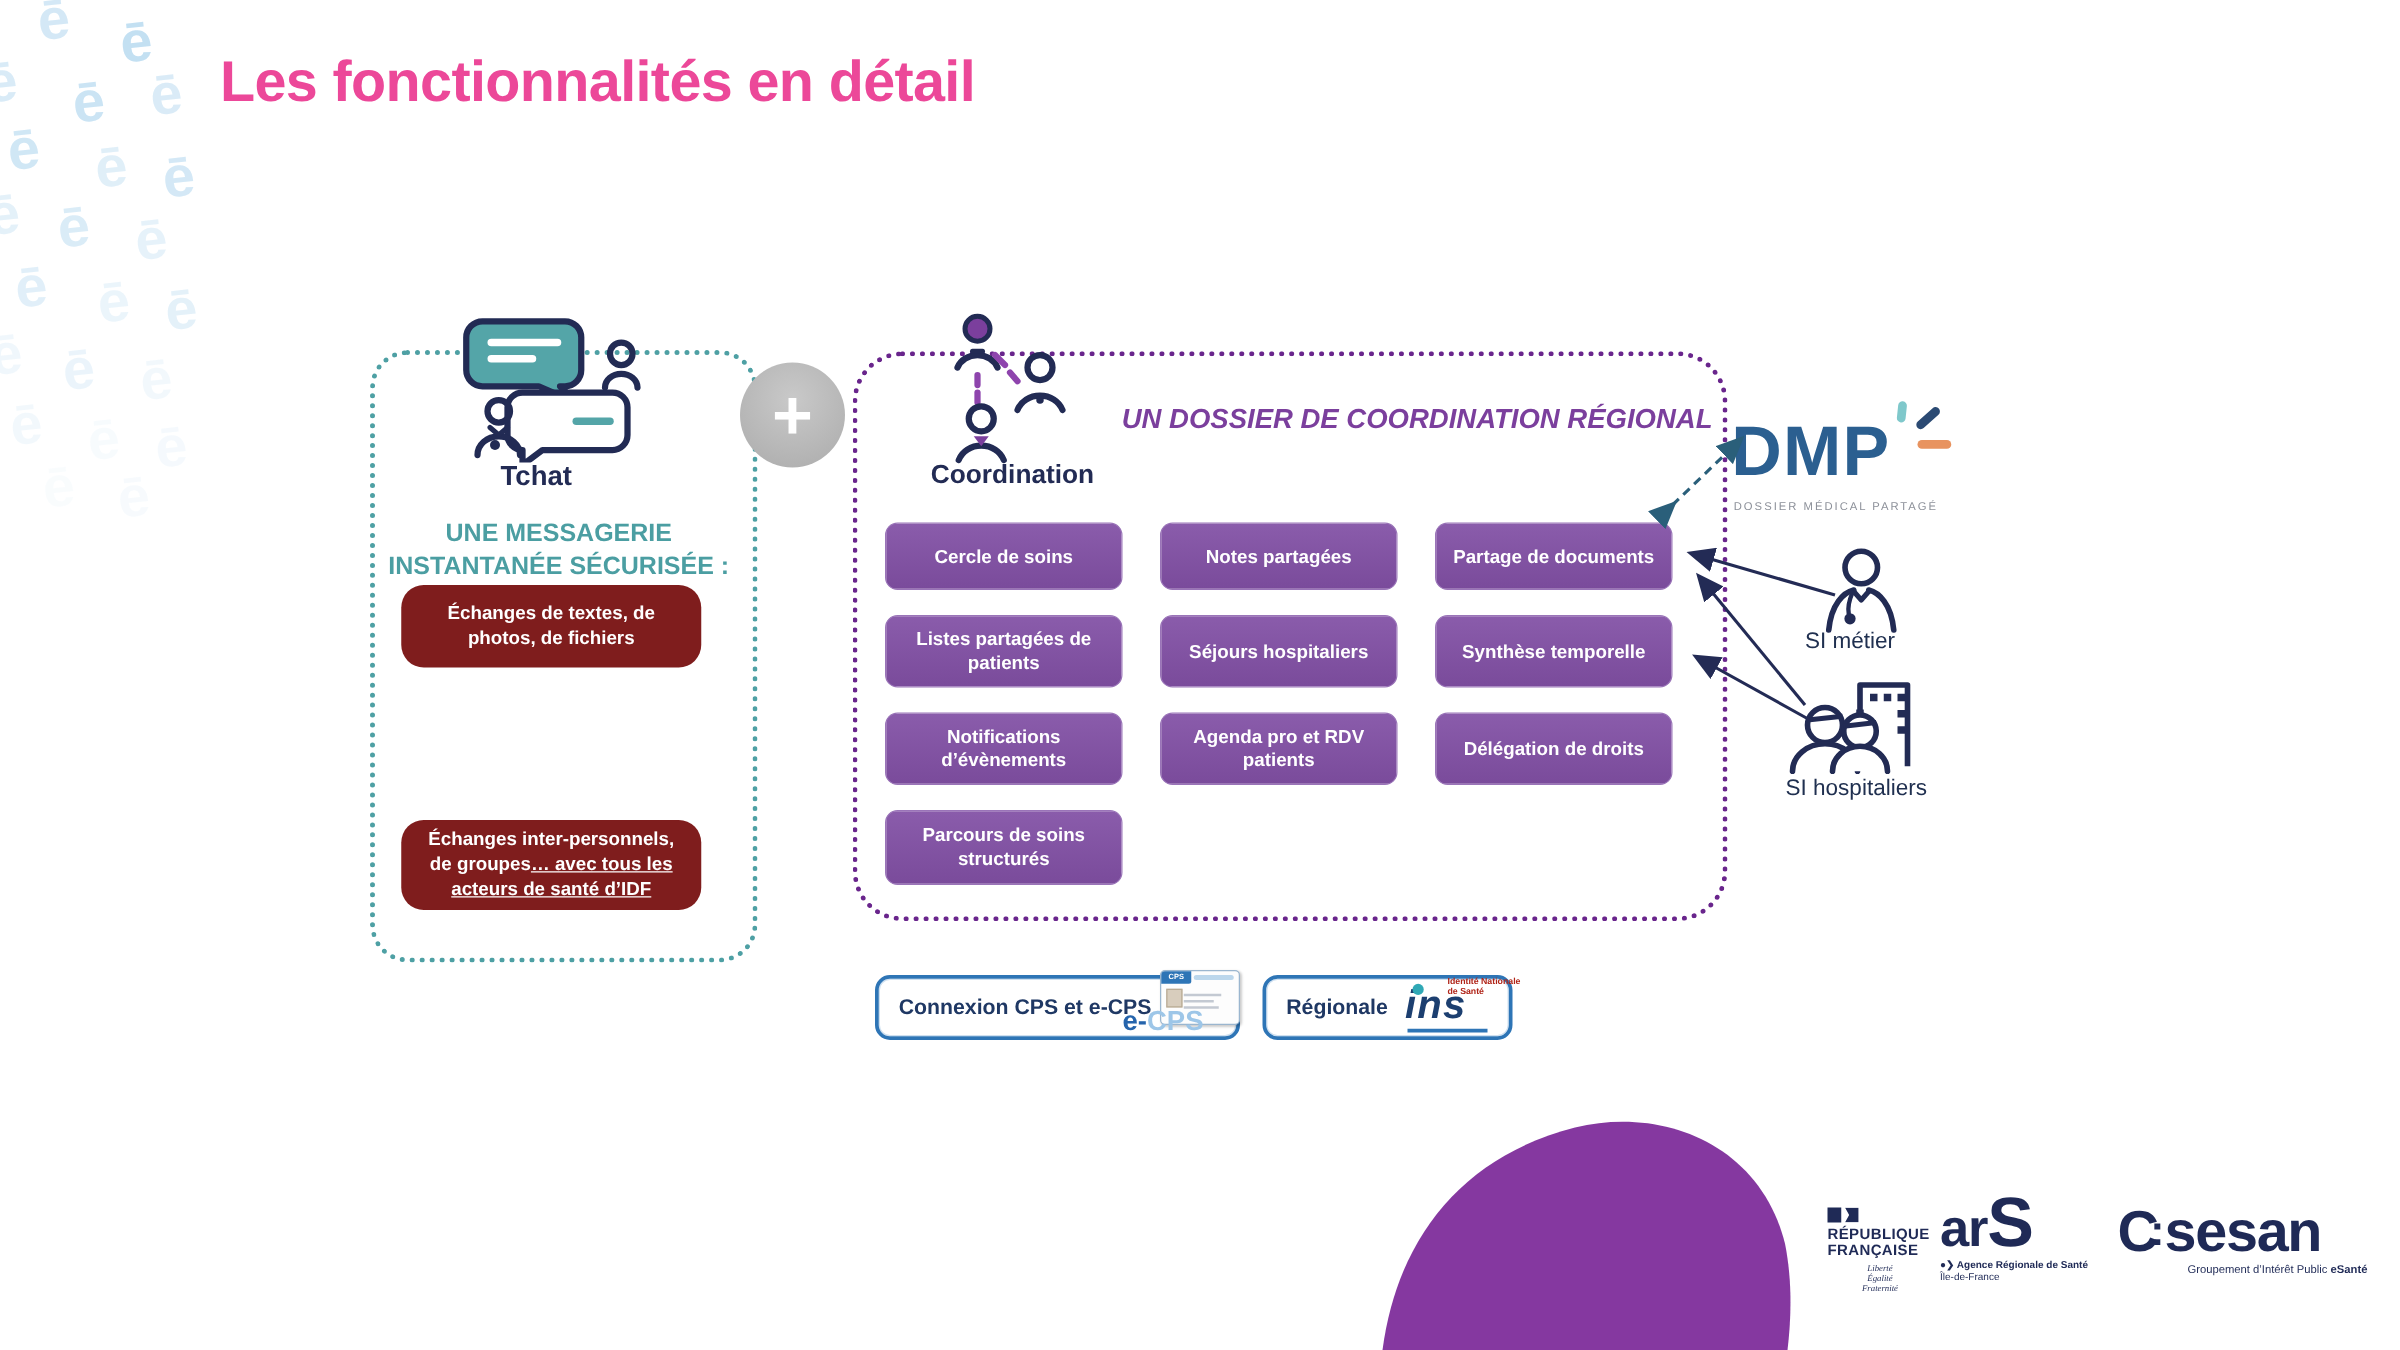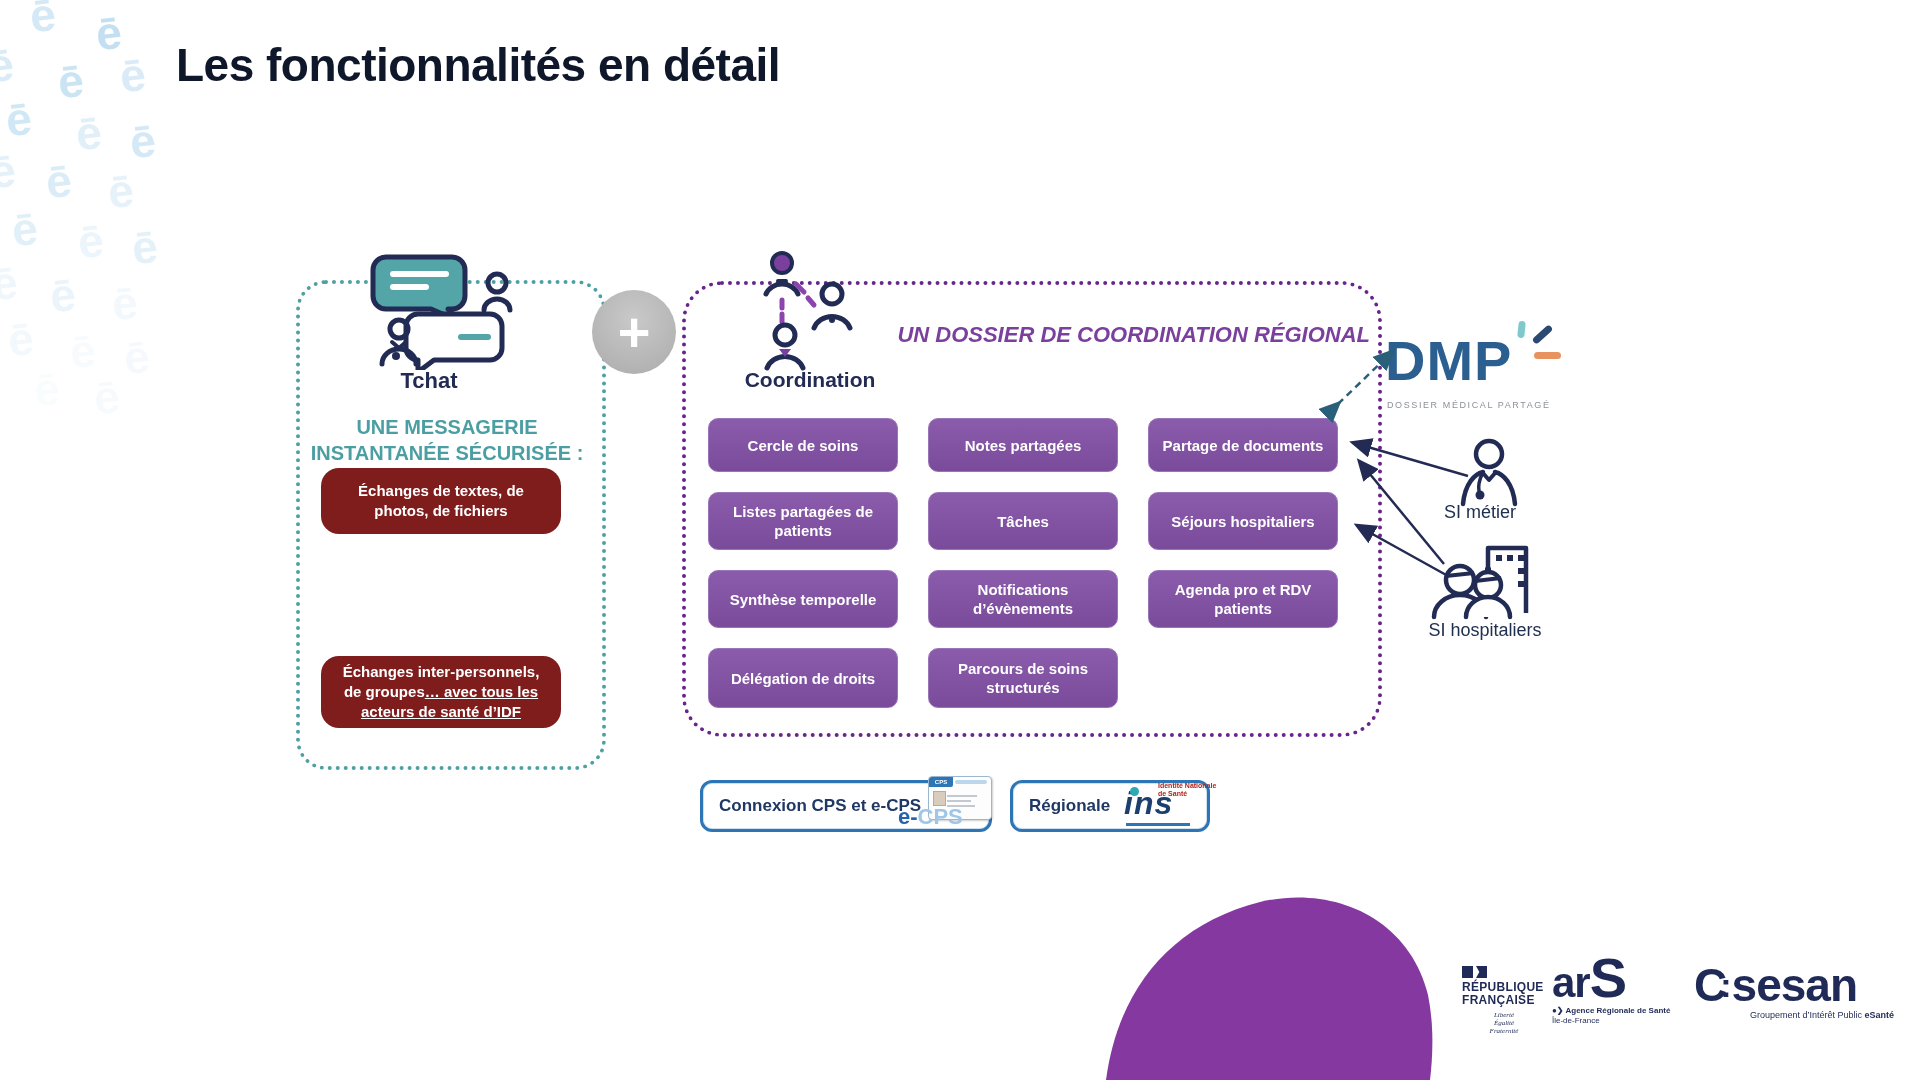--- a/index.html
+++ b/index.html
@@ -4,21 +4,21 @@
 <style>
   html,body{margin:0;padding:0;background:#fff;}
   .slide{position:relative;width:1920px;height:1080px;background:#fff;overflow:hidden;
          font-family:"Liberation Sans",sans-serif;}
   .abs{position:absolute;}
 
   
   .pat{position:absolute;font-weight:bold;transform:rotate(-6deg);pointer-events:none;line-height:1;}
 
   
-  .title{left:176px;top:38px;font-size:46px;font-weight:800;color:#0f172a;letter-spacing:-0.5px;}
+  .title{left:176px;top:38px;font-size:46px;font-weight:800;color:#ec4899;letter-spacing:-0.5px;}
 
   
   .tealbox{left:296px;top:280px;width:302px;height:482px;border:4px dotted #4EA0A4;border-radius:30px;}
   .tchat-label{left:354px;top:368px;width:150px;text-align:center;font-size:22px;font-weight:800;color:#222B54;}
   .msg-heading{left:306px;top:402px;width:282px;text-align:center;font-size:20px;font-weight:800;color:#4B9EA2;line-height:26px;margin-top:12px;}
   .tealbtn{left:321px;width:240px;background:#7f1d1d;border-radius:18px;color:#fff;font-size:15px;font-weight:700;
            display:flex;align-items:center;justify-content:center;text-align:center;padding:6px 14px;box-sizing:border-box;line-height:20px;}
   .tb1{top:468px;height:66px;}
   .tb2{top:565px;height:68px;}
   .tb3{top:656px;height:72px;}
@@ -174,21 +174,20 @@
   </svg>
   <div class="abs coord-label">Coordination</div>
 
   <div class="abs coord-heading">UN DOSSIER DE COORDINATION RÉGIONAL</div>
 
   <div class="abs grid">
     <div class="pbtn">Cercle de soins</div>
     <div class="pbtn">Notes partagées</div>
     <div class="pbtn">Partage de documents</div>
     <div class="pbtn">Listes partagées de patients</div>
-    <div class="pbtn">Tâches</div>
     <div class="pbtn">Séjours hospitaliers</div>
     <div class="pbtn">Synthèse temporelle</div>
     <div class="pbtn">Notifications d’évènements</div>
     <div class="pbtn">Agenda pro et RDV patients</div>
     <div class="pbtn">Délégation de droits</div>
     <div class="pbtn">Parcours de soins structurés</div>
   </div>
 
   <div class="abs dmp">
     <div class="dmp-name">DMP</div>

